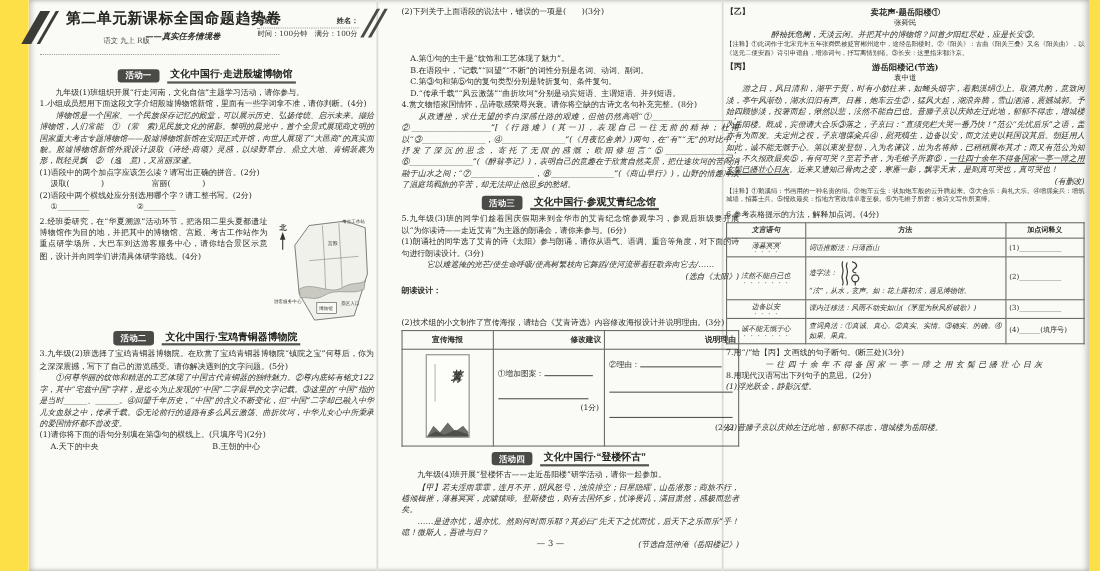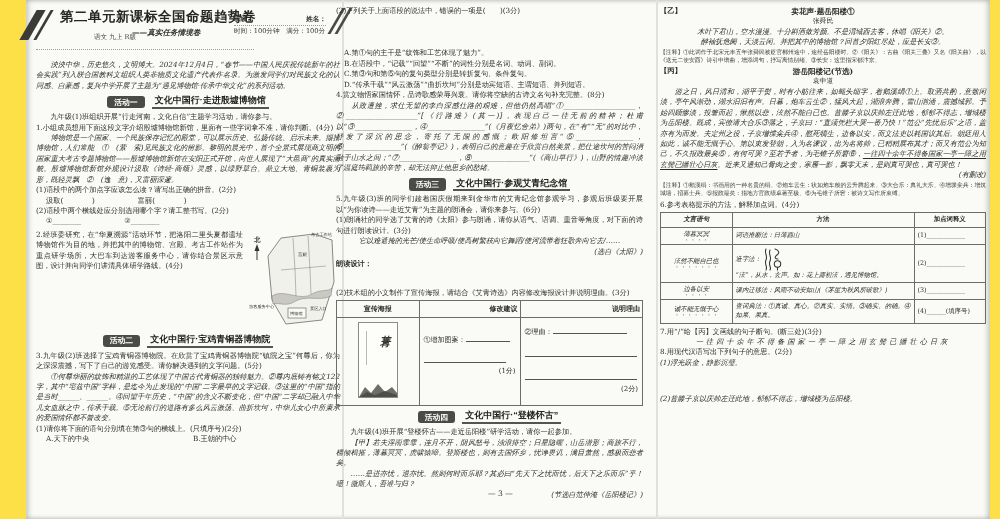--- a/index.html
+++ b/index.html
@@ -3,21 +3,21 @@
 <meta charset="utf-8">
 <style>
   html,body{margin:0;padding:0;background:#c7c7c5;}
   .stage{position:relative;width:1000px;height:519px;background:#fde047;overflow:hidden;
          font-family:"DejaVu Serif","Liberation Serif",serif;color:#2d2d29;}
   .sheet{position:absolute;left:26px;top:0;width:964px;height:519px;background:#fafaf6;
          box-shadow:inset 3px 0 5px rgba(0,0,0,.18), inset -3px 0 5px rgba(0,0,0,.18);}
   .fold{position:absolute;top:0;bottom:0;width:2px;background:linear-gradient(to right,#e8e8e4,#d8d8d4,#e8e8e4);}
   .col{position:absolute;top:6px;font-size:7.2px;line-height:1.45;text-align:justify;}
   .col1{left:36px;width:304px;}
-  .col2{left:336px;width:307px;}
+  .col2{left:365px;width:307px;}
   .col3{left:660px;width:326px;}
   .kai{font-style:italic;}
   .small-gap{margin-top:3px;}
   
   .hdr{position:relative;height:52px;margin-bottom:2px;}
   .slashL1{position:absolute;left:-8px;top:4px;width:9px;height:30px;background:#3b3b38;transform:skewX(-30deg);}
   .slashL2{position:absolute;left:6px;top:4px;width:3px;height:30px;background:#3b3b38;transform:skewX(-30deg);}
   .slashR1{position:absolute;right:-4px;top:2px;width:2.5px;height:26px;background:#4a4a46;transform:skewX(-30deg);}
   .slashR2{position:absolute;right:3px;top:2px;width:2.5px;height:26px;background:#4a4a46;transform:skewX(-30deg);}
   .hdr-title{position:absolute;left:24px;top:3px;width:200px;font-family:"Liberation Sans",sans-serif;
@@ -93,21 +93,20 @@
       <div class="hdr-dots"></div>
       <div class="hdr-right">
         <div class="r1">
           <span>班级：</span>
           <span>姓名：</span>
         </div>
         <div class="r2">时间：100分钟　满分：100分</div>
       </div>
     </div>
 
-    <div class="para kai">　　泱泱中华，历史悠久，文明博大。2024年12月4日，“春节——中国人民庆祝传统新年的社会实践”列入联合国教科文组织人类非物质文化遗产代表作名录。为激发同学们对民族文化的认同感、自豪感，复兴中学开展了主题为“遇见博物馆·传承中华文化”的系列活动。</div>
 
     <div class="banner">
       <span class="tag">活动一</span>
       <span class="bt">文化中国行·走进殷墟博物馆</span>
     </div>
 
     <div class="para">　　九年级(1)班组织开展“行走河南，文化自信”主题学习活动，请你参与。</div>
 
     <div class="para">1.小组成员想用下面这段文字介绍殷墟博物馆新馆，里面有一些字词拿不准，请你判断。(4分)</div>
     <div class="para kai">　　博物馆是一个国家、一个民族保存记忆的殿堂，可以展示历史、弘扬传统、启示未来。撷拾博物馆，人们常能　①　(萦　索)见民族文化的留影。黎明的晨光中，首个全景式展现商文明的国家重大考古专题博物馆——殷墟博物馆新馆在安阳正式开馆，向世人展现了“大邑商”的真实面貌。殷墟博物馆新馆外观设计汲取《诗经·商颂》灵感，以绿野草台、鼎立大地、青铜装裹为形，既轻灵飘　②　(逸　意)，又富丽深邃。</div>
@@ -218,21 +217,20 @@
     <div class="para kai">　　……是进亦忧，退亦忧。然则何时而乐耶？其必曰“先天下之忧而忧，后天下之乐而乐”乎！噫！微斯人，吾谁与归？</div>
     <div class="src kai">(节选自范仲淹《岳阳楼记》)</div>
   </div>
   <div class="pageno">— 3 —</div>
 
   <div class="col col3">
     <div style="position:relative;">
       <span style="position:absolute;left:0;top:0;font-weight:bold;">【乙】</span>
       <div class="title-line">卖花声·题岳阳楼①</div>
       <div class="author">张舜民</div>
-      <div class="poemline">木叶下君山，空水漫漫。十分斟酒敛芳颜。不是渭城西去客，休唱《阳关》②。</div>
       <div class="poemline">醉袖抚危阑，天淡云闲。并把其中的博物馆？回首夕阳红尽处，应是长安③。</div>
       <div class="notes">【注释】①此词作于北宋元丰五年张舜民被贬官郴州途中，途经岳阳楼时。②《阳关》：古曲《阳关三叠》又名《阳关曲》，以《送元二使安西》诗引申谱曲，增添词句，抒写离情别绪。③长安：这里指宋都汴京。</div>
     </div>
 
     <div style="position:relative;margin-top:2px;">
       <span style="position:absolute;left:0;top:0;font-weight:bold;">【丙】</span>
       <div class="title-line">游岳阳楼记(节选)</div>
       <div class="author">袁中道</div>
       <div class="para kai"><span>　　游之日，风日清和，湖平于熨，时有小舫往来，如蝇头细字，着鹅溪绢①上。取酒共酌，意致闲淡，亭午风渐劲，湖水汩汩有声。日暮，炮车云生②，猛风大起，湖浪奔腾，雪山汹涌，震撼城郭。予始四顾惨淡，投箸而起，愀然以悲，泫然不能自已也。昔滕子京以庆帅左迁此地，郁郁不得志，增城楼为岳阳楼。既成，宾僚请大合乐③落之，子京曰：“直须凭栏大哭一番乃快！”范公“先忧后乐”之语，盖亦有为而发。夫定州之役，子京增堞籴兵④，慰死犒生，边备以安，而文法吏以耗国议其后。朝廷用人如此，诚不能无慨于心。第以束发登朝，入为名谏议，出为名将帅，已稍稍展布其才；而又有范公为知己，不久报政最矣⑤，有何可哭？至若予者，为毛锥子所窘⑥，</span><span class="ul-sent">一往四十余年不得备国家一亭一障之用玄鬓已皤壮心日灰</span><span>。近来又遭知己骨肉之变，寒雁一影，飘零天末，是则真可哭也，真可哭也！</span></div>
       <div class="src kai">(有删改)</div>

